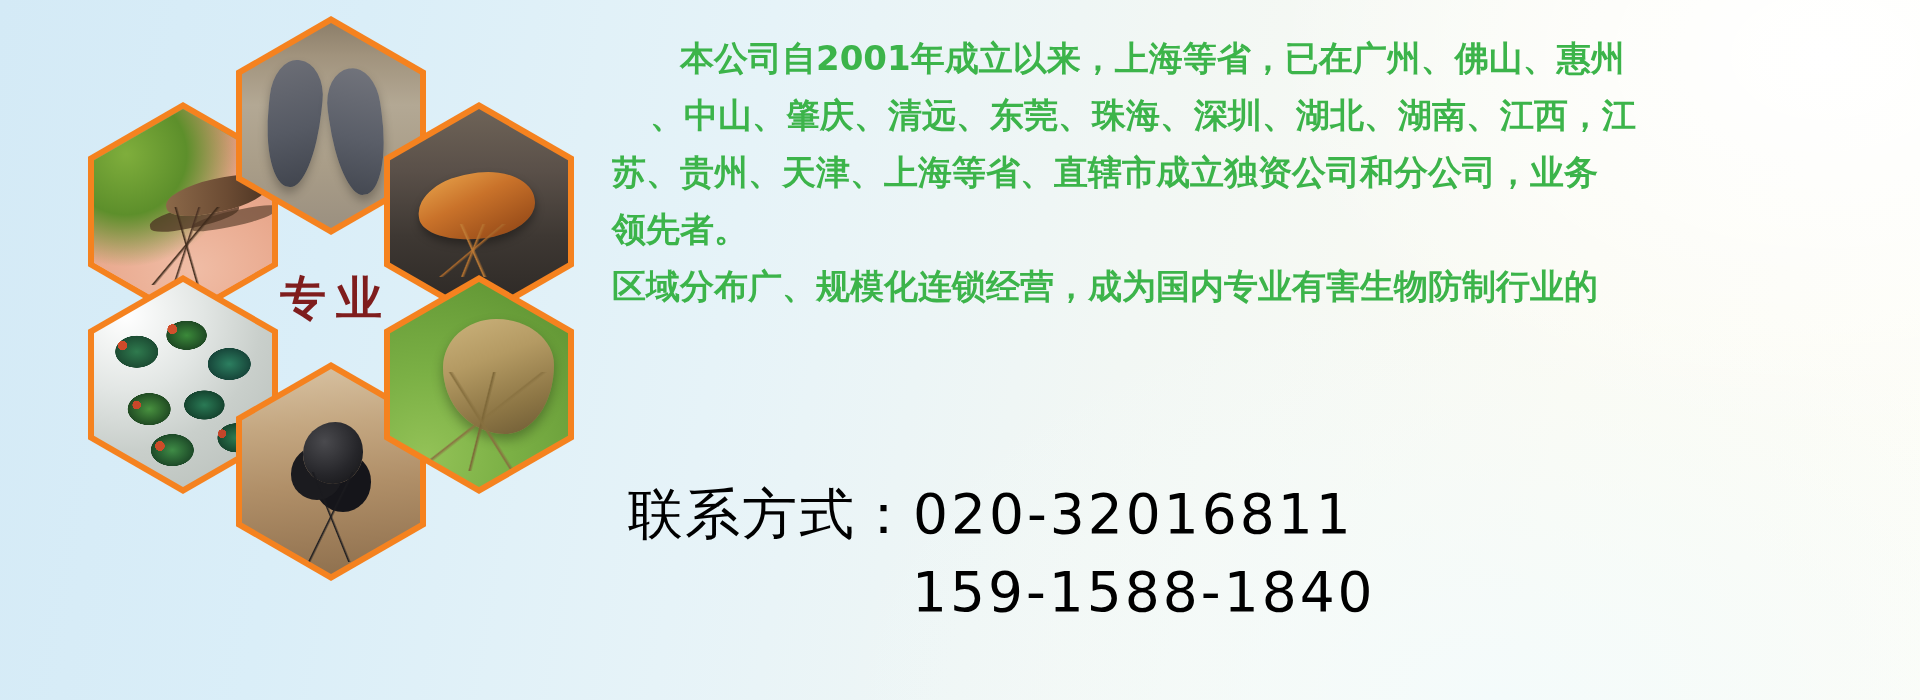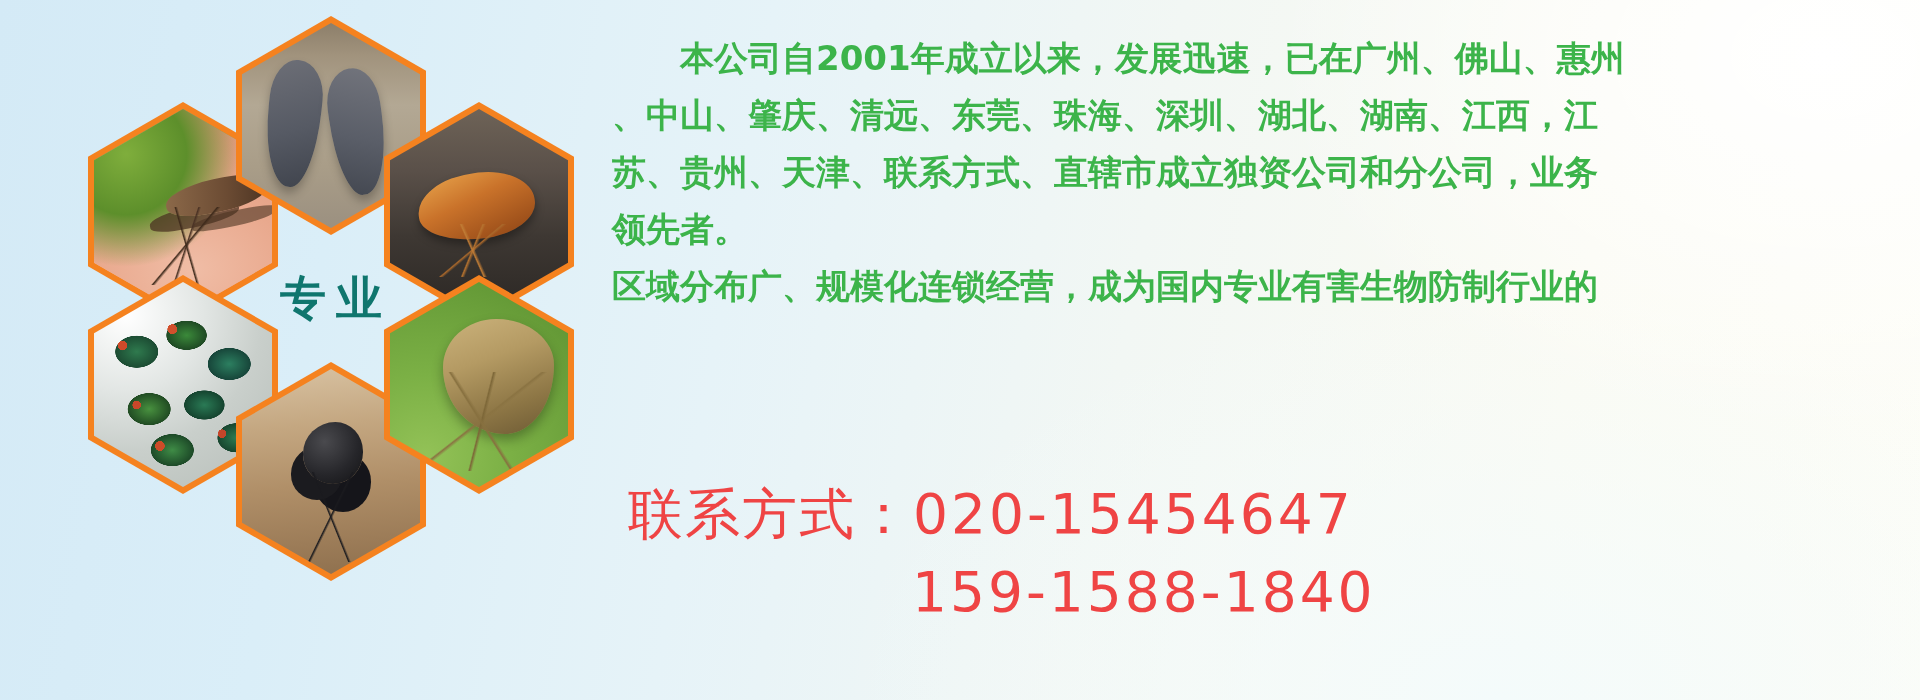--- a/index.html
+++ b/index.html
@@ -38,21 +38,21 @@
   .h-ant      { left:148px; top:370px; }
   .h-stinkbug { left:296px; top:283px; }
 
   
   #hex-center{
     position:absolute; left:148px; top:197px; width:190px; height:219px;
     display:flex; flex-direction:column; align-items:center; justify-content:center;
     gap:6px;
   }
   .center-line{
-    color:#0f766e; font-size:46px; font-weight:700; letter-spacing:10px;
+    color:#7f1d1d; font-size:46px; font-weight:700; letter-spacing:10px;
     text-indent:10px; line-height:1.22;
     font-family:"DejaVu Sans","Liberation Sans",sans-serif;
   }
 
   
   .art-mosquito{
     background:
       radial-gradient(circle at 18% 22%, #7fae3c 0%, #5d8f2b 28%, rgba(93,143,43,0) 52%),
       radial-gradient(ellipse 120% 80% at 55% 78%, #f0bda6 0%, #e9a98e 45%, #dd9377 100%),
       linear-gradient(160deg,#6f9f33 0%, #6f9f33 26%, #f1c0aa 44%, #e5a085 100%);
@@ -176,21 +176,21 @@
   #about-paragraph{
     position:absolute; left:0; top:30px; width:1300px;
     color:#3cb44a;
     font-size:34px; font-weight:700; line-height:57px; letter-spacing:0px;
     text-indent:68px;
     font-family:"DejaVu Sans","Liberation Sans",sans-serif;
     white-space:pre-wrap;
   }
   #contact-block{
     position:absolute; left:16px; top:475px; width:1280px;
-    color:#ef4444;
+    color:#000000;
     font-family:"DejaVu Sans","Liberation Sans",sans-serif;
     font-size:55px; font-weight:400; line-height:78px;
   }
   .contact-row{ display:flex; align-items:baseline; }
   #contact-label{ letter-spacing:2px; }
   #contact-phone-1{ letter-spacing:3px; }
   #contact-row-2{ justify-content:flex-start; padding-left:284px; }
   #contact-phone-2{ letter-spacing:3px; }
 </style>
 </head>
@@ -235,25 +235,25 @@
   </div>
 
   <div id="hex-center">
     <div class="center-line">专业</div>
   </div>
 
 </div>
 
 <div id="content">
 
-  <div id="about-paragraph"><div>本公司自2001年成立以来，发展迅速，已在广州、佛山、惠州</div><div style="text-indent: 0px;">、中山、肇庆、清远、东莞、珠海、深圳、湖北、湖南、江西，江</div><div style="text-indent: 0px;">苏、贵州、天津、联系方式、直辖市成立独资公司和分公司，业务</div><div style="text-indent: 0px;">领先者。</div><div style="text-indent: 0px;">区域分布广、规模化连锁经营，成为国内专业有害生物防制行业的</div></div>
+  <div id="about-paragraph"><div>本公司自2001年成立以来，上海等省，已在广州、佛山、惠州</div><div style="text-indent: 0px; margin-left: 38px;">、中山、肇庆、清远、东莞、珠海、深圳、湖北、湖南、江西，江</div><div style="text-indent: 0px;">苏、贵州、天津、上海等省、直辖市成立独资公司和分公司，业务</div><div style="text-indent: 0px;">领先者。</div><div style="text-indent: 0px;">区域分布广、规模化连锁经营，成为国内专业有害生物防制行业的</div></div>
 
   <div id="contact-block">
     <div class="contact-row">
       <span id="contact-label">联系方式：</span>
-      <span id="contact-phone-1">020-15454647</span>
+      <span id="contact-phone-1">020-32016811</span>
     </div>
     <div class="contact-row" id="contact-row-2">
       <span id="contact-phone-2">159-1588-1840</span>
     </div>
   </div>
 
 </div>
 
 </body></html>

